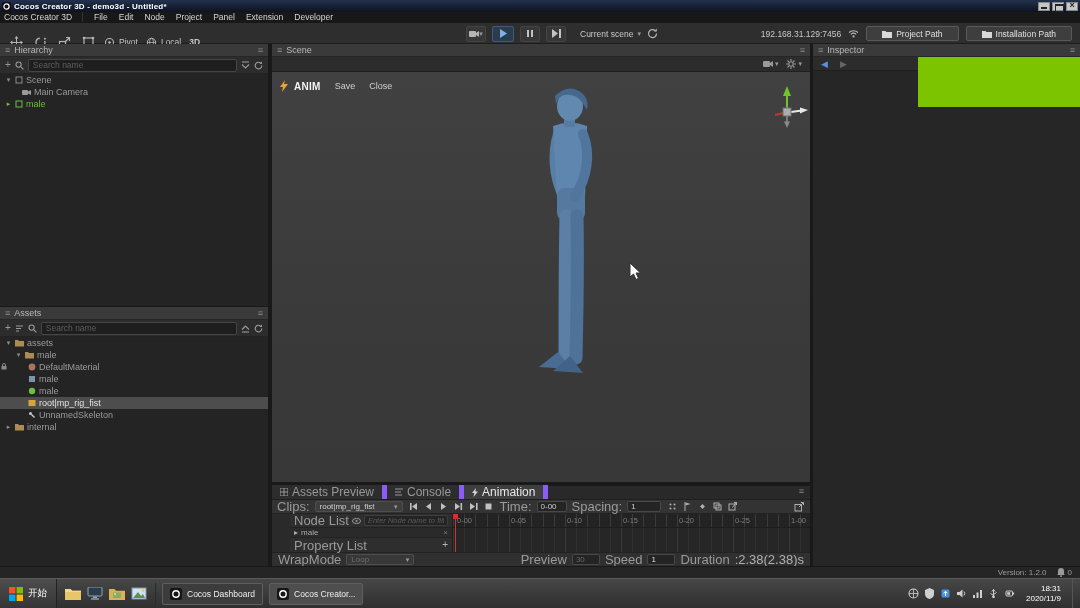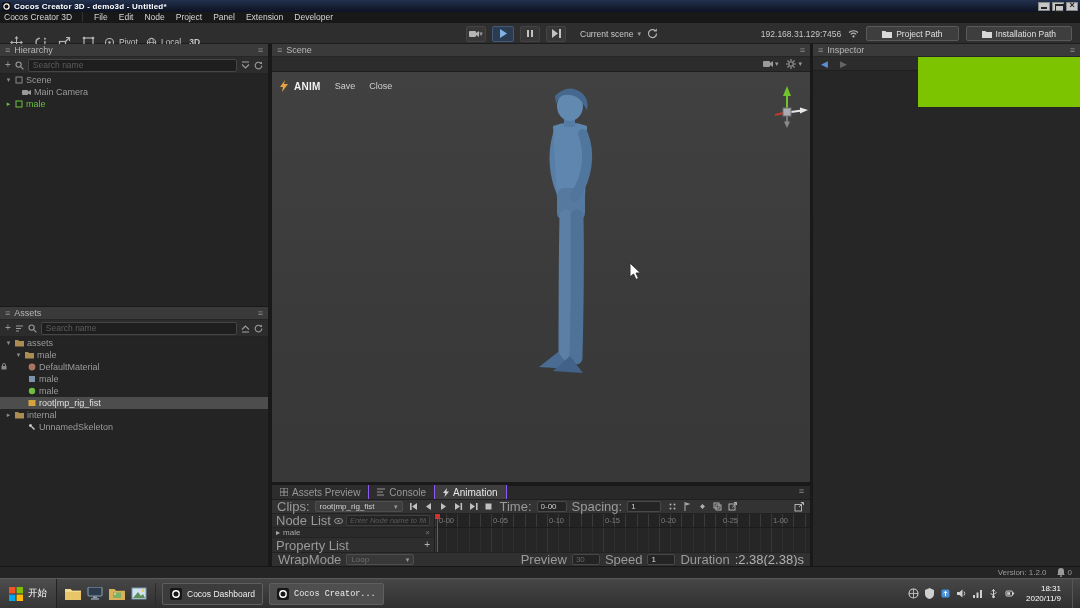--- a/index.html
+++ b/index.html
@@ -84,33 +84,33 @@
   .insppanel { width:267px; height:522px; background:#262626; }
   .inspnav { height:14px; background:#2c2c2c; border-bottom:1px solid #1f1f1f;
     display:flex; align-items:center; gap:12px; padding:0 8px; font-size:9px; }
   .navL { color:#5b8fd4; } .navR { color:#666; }
   .greenbox { left:918px; top:57px; width:162px; height:50px; background:#7cc400; z-index:5; }
 
   
   .bottompanel { position:absolute; left:0; top:442px; width:538px; height:80px; background:#2a2a2a; }
   .tabsrow { height:14px; background:#292929; display:flex; align-items:flex-end; border-bottom:1px solid #1f1f1f; }
   .tab { height:14px; display:flex; align-items:center; gap:4px; padding:0 8px;
-    font-size:10px; color:#989898; border-right:1px solid #8b5cf6; background:#2d2d2d; }
+    font-size:12px; color:#989898; border-right:5px solid #8b5cf6; background:#2d2d2d; }
   .tab.active { background:#3e3e3e; color:#e6e6e6; }
   .tabsrow .ph-menu { margin:0 6px 3px auto; }
   .animtools { height:14px; background:#333; display:flex; align-items:center; gap:5px; padding:0 5px; border-bottom:1px solid #222; }
   .lbl { font-size:13px; color:#9a9a9a; white-space:nowrap; }
   .dd { height:11px; background:#3e3e3e; border:1px solid #4e4e4e; border-radius:2px;
     display:flex; align-items:center; gap:3px; padding:0 4px; font-size:8px; color:#cfcfcf; }
   .tinput { height:11px; background:#242424; border:1px solid #484848; border-radius:2px;
     color:#ccc; font-size:8px; padding:0 3px; outline:none; font-family:"Liberation Sans",sans-serif; }
   .transport { display:flex; align-items:center; gap:3px; }
   .icobtn { width:12px; height:12px; display:flex; align-items:center; justify-content:center; }
 
-  .anim-body { display:flex; height:38px; }
+  .anim-body { display:flex; height:38px;margin-left:18px; }
   .anim-left { width:163px; border-right:1px solid #1e1e1e; }
   .filterrow { height:14px; background:#2e2e2e; display:flex; align-items:center; gap:3px; padding:0 4px; border-bottom:1px solid #232323; }
   .nfilter { flex:1; min-width:0; height:11px; background:#242424; border:1px solid #3e3e3e; border-radius:2px;
     color:#bbb; font-size:7.5px; padding:0 3px; outline:none; font-family:"Liberation Sans",sans-serif; }
   .nfilter::placeholder { font-style:italic; color:#5a5a5a; }
   .noderow { height:10px; display:flex; align-items:center; gap:3px; padding:0 4px;
     font-size:8px; color:#ababab; background:#2a2a2a; border-bottom:1px solid #232323; }
   .noderow .clear { margin-left:auto; color:#777; font-size:8px; }
   .proprow { height:14px; background:#2e2e2e; display:flex; align-items:center; padding:0 4px; }
   .plus { margin-left:auto; color:#b5b5b5; font-size:10px; line-height:1; }
@@ -138,21 +138,21 @@
   
   .taskbar { left:0; top:578px; width:1080px; height:30px;
     background:linear-gradient(#474747,#2f2f2f); border-top:1px solid #5a5a5a;
     display:flex; align-items:center; }
   .startbtn { height:30px; padding:0 9px; display:flex; align-items:center; gap:5px;
     background:linear-gradient(#4d4d4d,#353535); border-right:1px solid #222;
     color:#fff; font-size:9.5px; font-weight:normal; }
   .ql { display:flex; align-items:center; gap:6px; padding:0 8px; border-right:1px solid #2a2a2a; height:22px; }
   .appbtn { height:22px; margin-left:6px; padding:0 7px; display:flex; align-items:center; gap:5px;
     background:#3c3c3c; border:1px solid #5f5f5f; border-radius:2px; color:#eee; font-size:8.5px; white-space:nowrap; }
-  .appbtn.active { background:#4e4e4e;font-family:Liberation Mono, monospace; }
+  .appbtn.active { background:#4e4e4e; }
   .tray { margin-left:auto; display:flex; align-items:center; gap:5px; padding-right:4px; }
   .clock { text-align:right; color:#fff; font-size:8px; line-height:1.25; padding:0 6px; }
   .showdesk { width:4px; height:30px; border-left:1px solid #555; }
 
   svg { display:block; }
 </style>
 </head>
 <body>
 
 <div class="abs titlebar">
@@ -396,33 +396,33 @@
             <circle cx="4" cy="4" r="3.2" fill="#6cbf3f"></circle>
           </svg>
         <span>male</span>
       </div>
       <div class="trow sel" style="padding-left:28px">
         <svg width="8" height="8" viewBox="0 0 8 8">
             <rect x="0.5" y="1" width="7" height="6" fill="#d6a43c"></rect>
           </svg>
         <span>root|mp_rig_fist</span>
       </div>
+      <div class="trow" style="padding-left:28px">
+        <svg width="8" height="8" viewBox="0 0 8 8">
+            <circle cx="2.5" cy="2.5" r="1.5" fill="#c9c9c9"></circle>
+            <path d="M3.5 3.5L6.5 6.5" stroke="#c9c9c9" stroke-width="1.4"></path>
+          </svg>
+        <span>UnnamedSkeleton</span>
+      </div>
       <div class="trow" style="padding-left:5px">
         <span class="chev">▸</span>
         <svg width="9" height="8" viewBox="0 0 9 8">
             <path d="M0 1h3l1 1h5v5.5H0z" fill="#ab8c52"></path>
           </svg>
         <span>internal</span>
-      </div>
-      <div class="trow" style="padding-left:28px">
-        <svg width="8" height="8" viewBox="0 0 8 8">
-            <circle cx="2.5" cy="2.5" r="1.5" fill="#c9c9c9"></circle>
-            <path d="M3.5 3.5L6.5 6.5" stroke="#c9c9c9" stroke-width="1.4"></path>
-          </svg>
-        <span>UnnamedSkeleton</span>
       </div>
     </div>
   </section>
 </div>
 
 <div class="abs centercol">
 
   <section class="scenepanel">
     <div class="panel-header">
       <span class="hamb">≡</span>
@@ -619,21 +619,21 @@
           <span class="plus">+</span>
         </div>
       </div>
       <div class="anim-right">
         <div class="ruler">
           <span class="tick" style="left:4px">0-00</span>
           <span class="tick" style="left:58px">0-05</span>
           <span class="tick" style="left:114px">0-10</span>
           <span class="tick" style="left:170px">0-15</span>
           <span class="tick" style="left:226px">0-20</span>
-          <span class="tick" style="left:288px">0-25</span>
+          <span class="tick" style="left:282px">0-25</span>
           <span class="tick" style="left:338px">1-00</span>
         </div>
         <div class="tracks"></div>
         <div class="playhead"></div>
       </div>
     </div>
 
     <div class="animfooter">
       <span class="lbl">WrapMode</span>
       <span class="dd disabled" style="width:68px">

